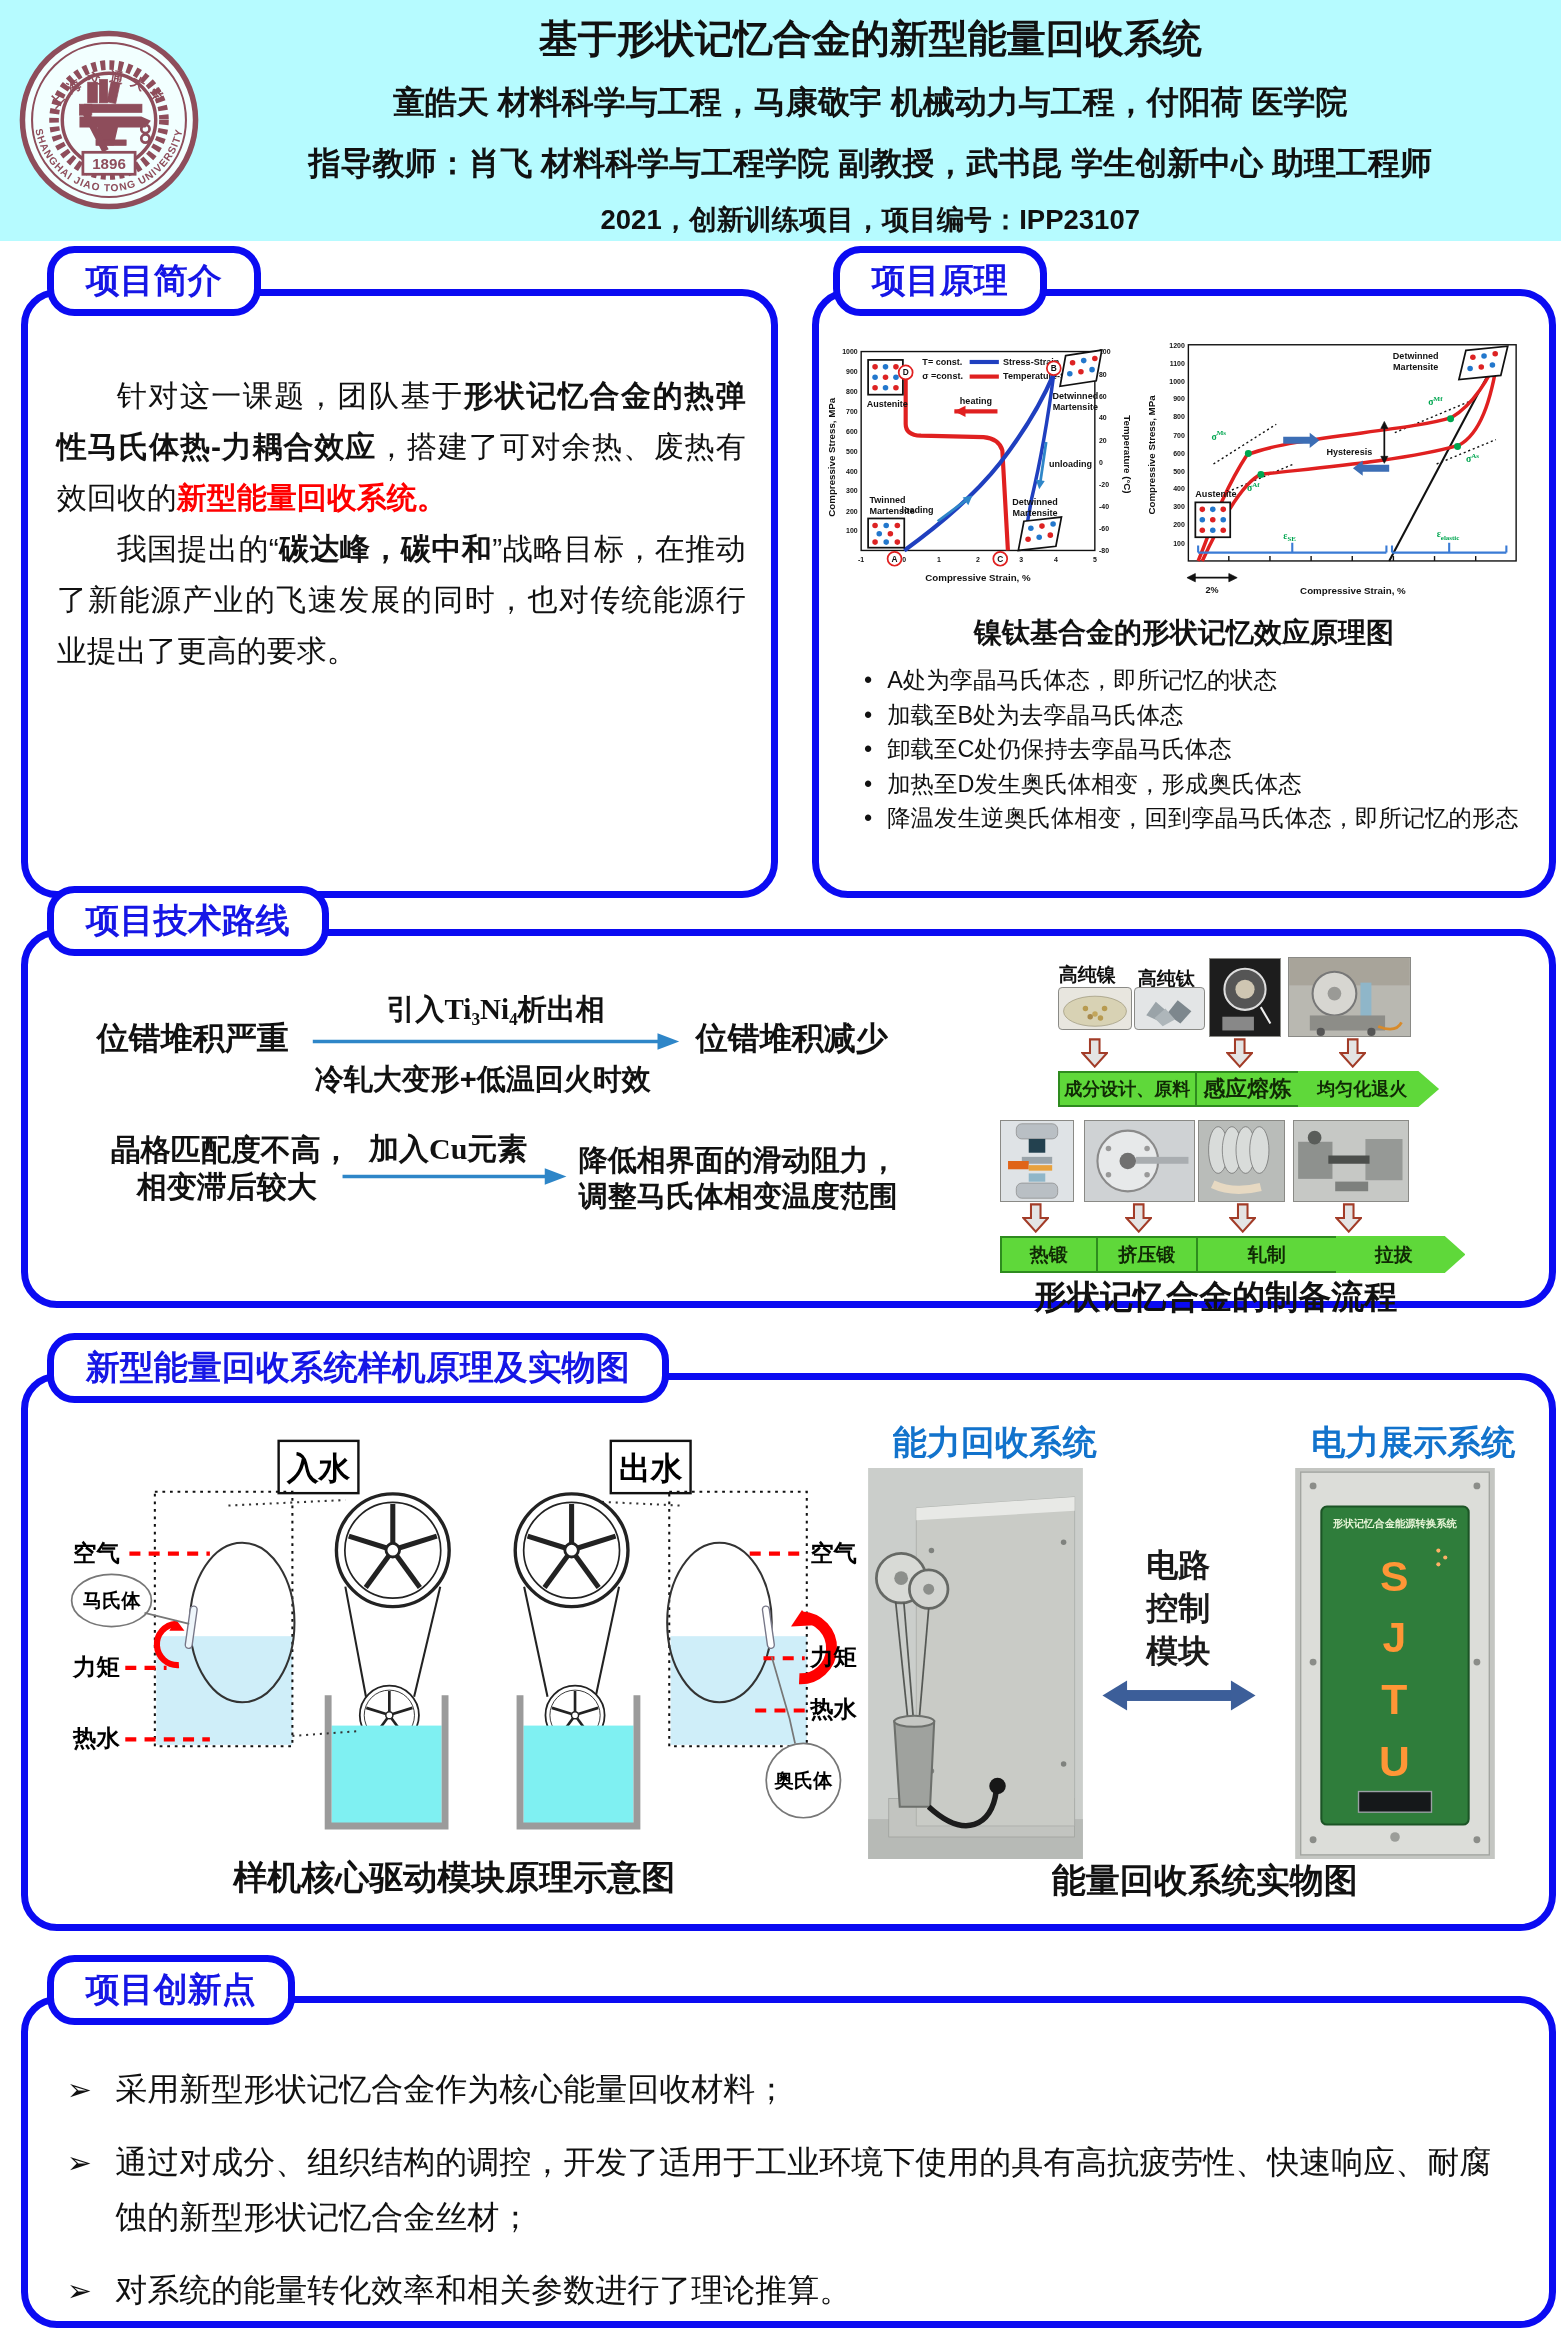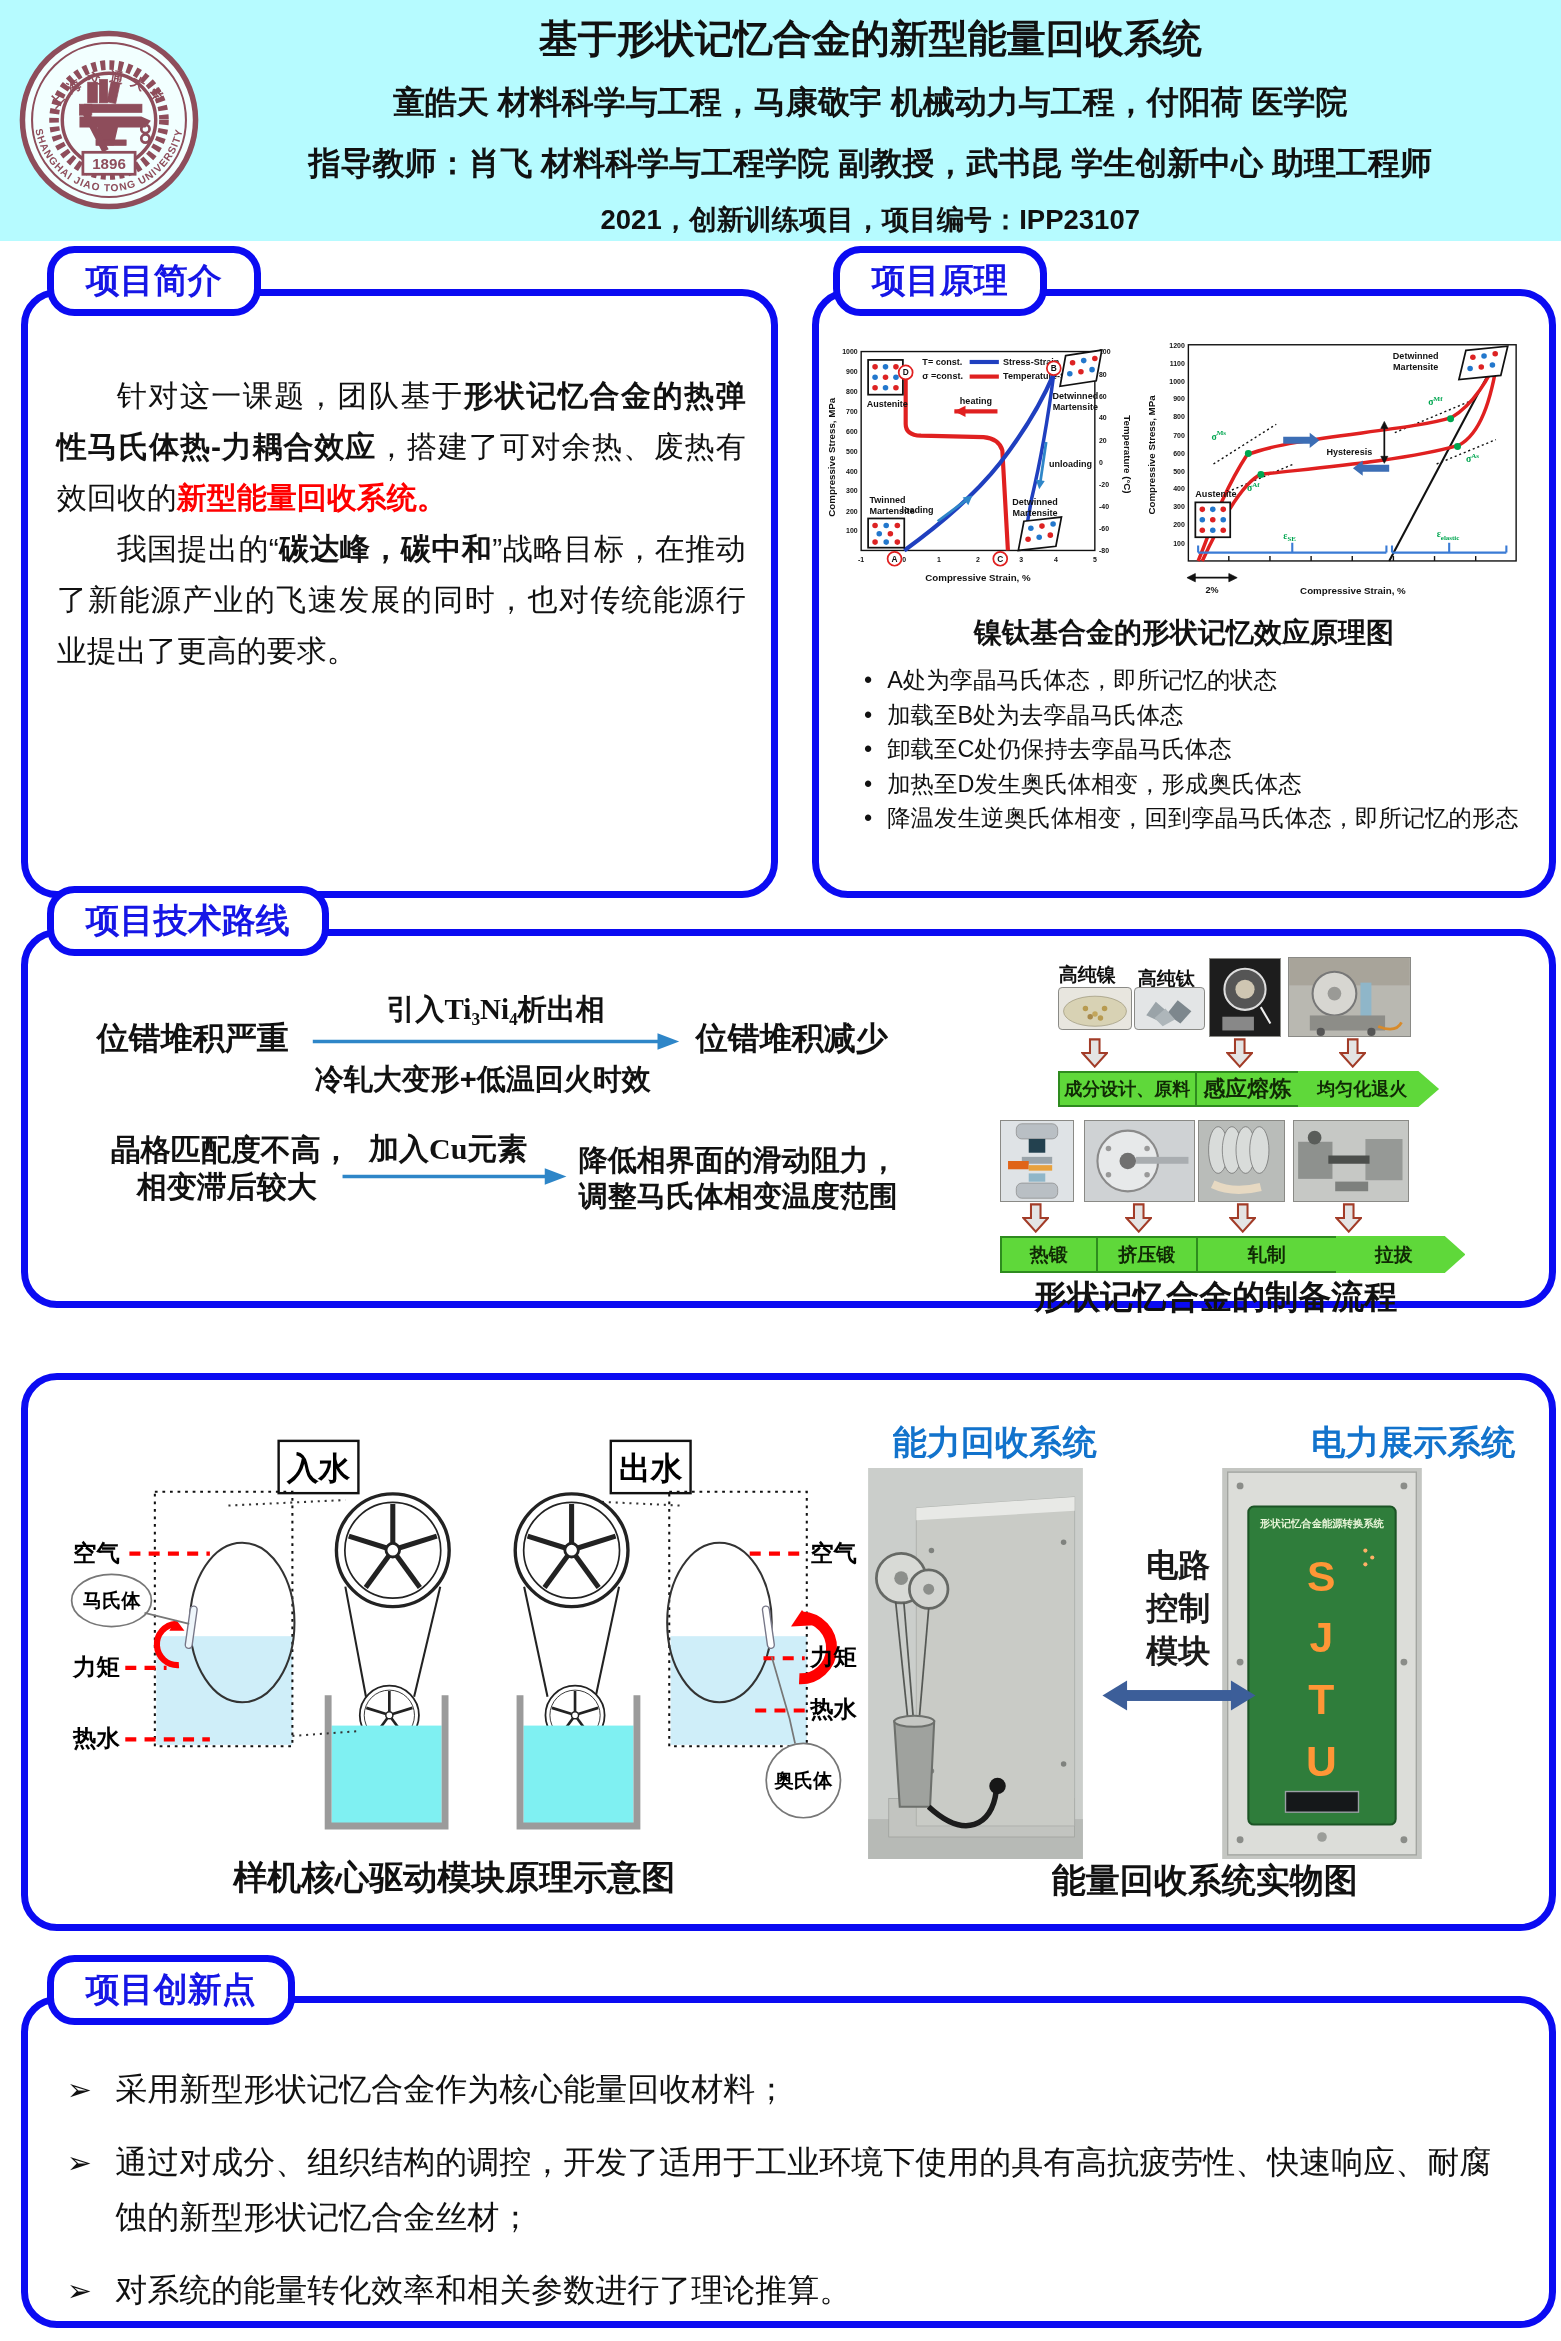--- a/index.html
+++ b/index.html
@@ -503,20 +503,21 @@
       <div class="chev" style="width:94px;font-size:19px;">热锻</div>
       <div class="chev" style="width:98px;font-size:19px;">挤压锻</div>
       <div class="chev" style="width:138px;font-size:19px;">轧制</div>
       <div class="chev" style="width:116px;font-size:19px;padding-right:13.8px;">拉拔</div>
     </div>
 
     <div class="rt-cap" style="left:972px;width:432px;top:339px;font-size:33px;">形状记忆合金的制备流程</div>
   </section>
 
   <section class="panel" style="left:20.7px;top:1373px;width:1521px;height:544px;">
+    <div class="badge" style="left:19px;top:-47px;">新型能量回收系统样机原理及实物图</div>
 
     <svg style="position:absolute;left:20.7px;top:43px;" width="812" height="447" viewBox="0 0 1180 650">
 
       <g>
         <rect x="335" y="26" width="116" height="76" fill="#fff" stroke="#111" stroke-width="3.5"></rect>
         <text x="393" y="81" text-anchor="middle" font-size="46" font-weight="700">入水</text>
       </g>
       <g>
         <rect x="818" y="26" width="116" height="76" fill="#fff" stroke="#111" stroke-width="3.5"></rect>
         <text x="876" y="81" text-anchor="middle" font-size="46" font-weight="700">出水</text>
@@ -639,21 +640,21 @@
         </g>
         <g>
           <path d="M38,368 L96,368 L90,492 L46,492 Z" fill="#9fa29e" stroke="#6d706c" stroke-width="3"></path>
           <ellipse cx="67" cy="368" rx="29" ry="8" fill="#c5c7c3" stroke="#6d706c" stroke-width="3"></ellipse>
         </g>
         <path d="M88,492 C140,540 180,520 186,470" fill="none" stroke="#1c1c1c" stroke-width="8"></path>
         <circle cx="188" cy="462" r="12" fill="#171717"></circle>
       </svg>
     </div>
 
-    <div class="photo" style="left:1194px;top:88px;">
+    <div class="photo" style="left:1267px;top:88px;">
       <svg width="200" height="391" viewBox="0 0 290 568">
         <rect width="290" height="568" fill="#c4c6c2"></rect>
         <rect x="8" y="6" width="274" height="556" fill="#dcddd9" stroke="#a3a5a1" stroke-width="2"></rect>
         <circle cx="26" cy="26" r="5" fill="#8b8d89"></circle>
           <circle cx="264" cy="26" r="5" fill="#8b8d89"></circle>
         <circle cx="26" cy="540" r="5" fill="#8b8d89"></circle>
           <circle cx="264" cy="540" r="5" fill="#8b8d89"></circle>
         <circle cx="26" cy="282" r="5" fill="#8b8d89"></circle>
           <circle cx="264" cy="282" r="5" fill="#8b8d89"></circle>
         <rect x="38" y="56" width="214" height="462" rx="8" fill="#2f7d3b" stroke="#1c5426" stroke-width="3"></rect>

